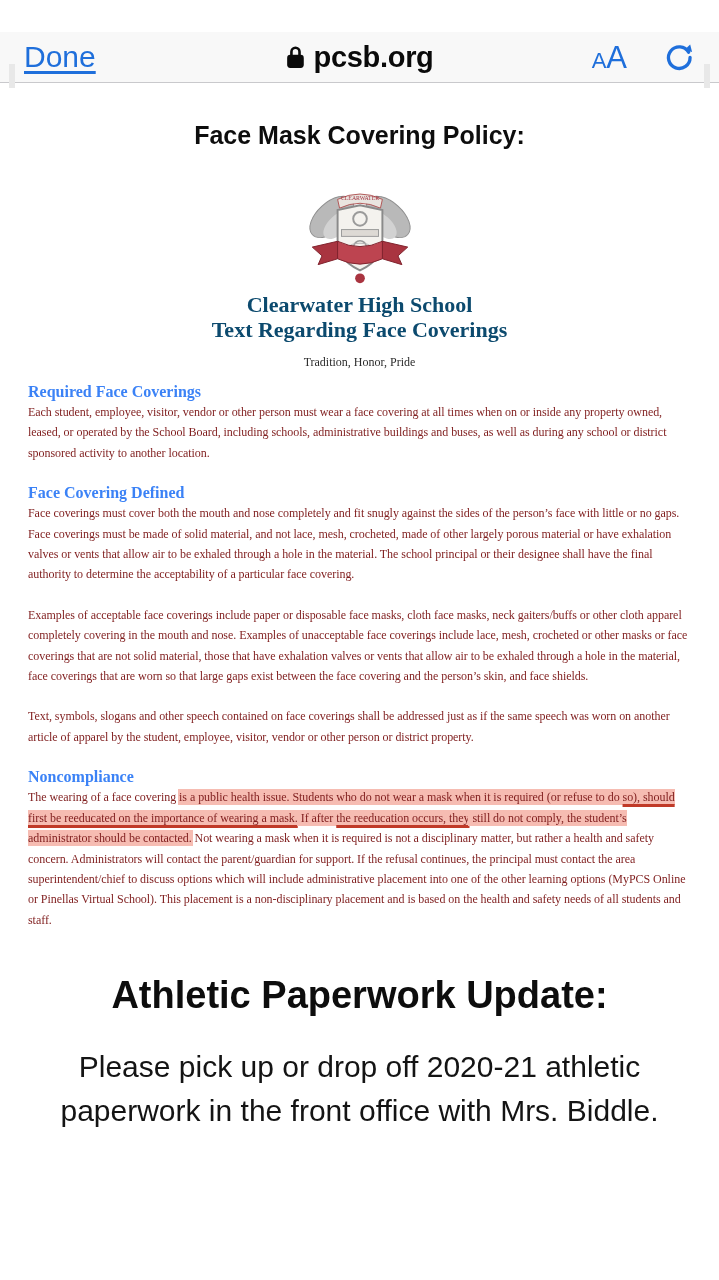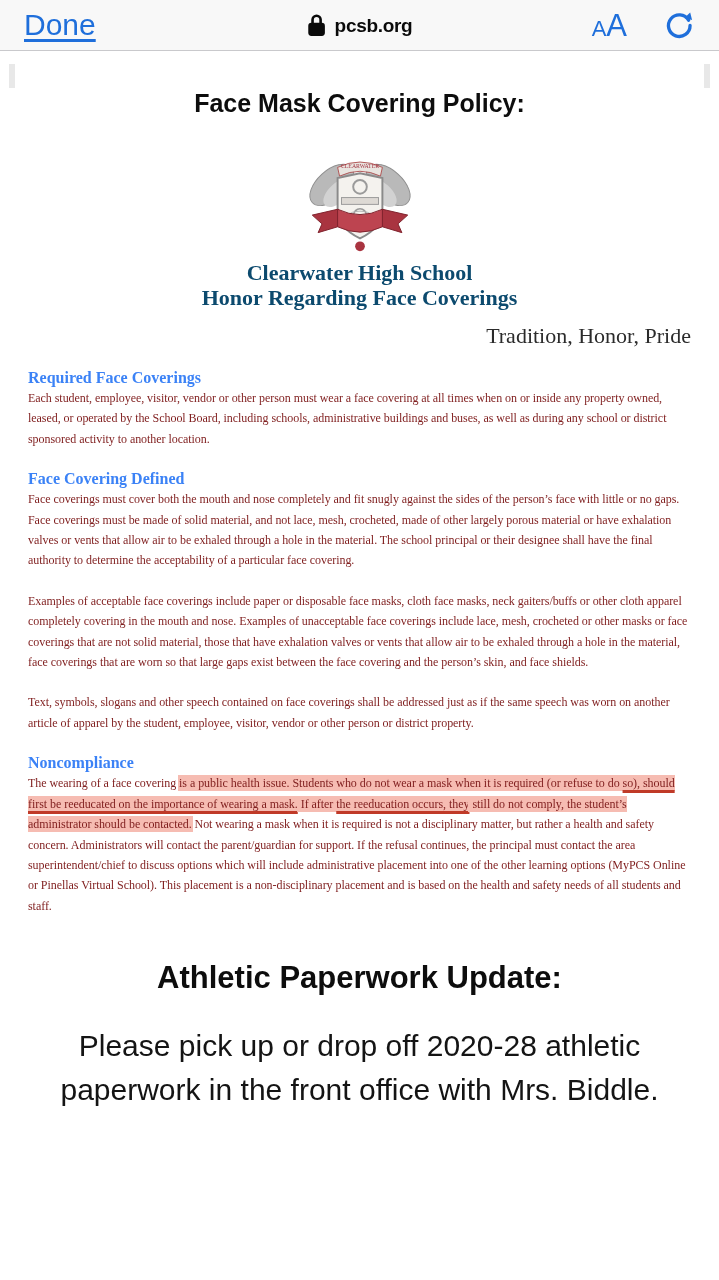--- a/index.html
+++ b/index.html
@@ -16,41 +16,42 @@
 
   
   .browser-bar {
     position: relative;
     height: 51px;
     background: #f8f8f8;
     border-bottom: 1px solid #c9c9cc;
     display: flex;
     align-items: center;
     padding: 0 24px;
+    margin-top: 32px;
   }
   .done-link {
     color: var(--blue);
     font-size: 30px;
     text-decoration: underline;
     text-underline-offset: 4px;
     cursor: pointer;
     line-height: 1;
   }
   .address {
     position: absolute;
     left: 50%;
     top: 50%;
     transform: translate(-50%, -50%);
     display: flex;
     align-items: center;
     gap: 9px;
     cursor: pointer;
   }
   .address .url-text {
-    font-size: 19px;
+    font-size: 29px;
     font-weight: 600;
     color: #0a0a0a;
     letter-spacing: -0.3px;
   }
   .lock-icon svg { display: block; }
   .bar-right {
     margin-left: auto;
     display: flex;
     gap: 36px;
   }
@@ -100,26 +101,26 @@
   }
   .school-line {
     text-align: center;
     font-family: "Liberation Serif", serif;
     font-weight: bold;
     font-size: 22px;
     color: #0c4a6e;
     line-height: 25px;
   }
   .motto {
-    text-align: right;
-    font-family: "Liberation Serif", serif;
-    font-size: 22px;
+    text-align: center;
+    font-family: "Liberation Serif", serif;
+    font-size: 12px;
     color: #2b2b2b;
     margin-top: 13px;
-    margin-bottom: 19px;
+    margin-bottom: 12px;
   }
   .policy h3 {
     font-family: "Liberation Serif", serif;
     font-weight: bold;
     font-size: 16px;
     color: #3b82f6;
     line-height: 20px;
   }
   .policy p {
     font-family: "Liberation Serif", serif;
@@ -139,21 +140,21 @@
     text-decoration-thickness: 3px;
     text-underline-offset: 3px;
     text-decoration-skip-ink: none;
   }
 
   
   .athletic-heading {
     text-align: center;
     font-family: "Liberation Sans", sans-serif;
     font-weight: bold;
-    font-size: 31px;
+    font-size: 38px;
     color: #0d0d0d;
     margin: 44px 0 28px;
   }
   .athletic-body {
     text-align: center;
     font-family: "Liberation Sans", sans-serif;
     font-size: 30px;
     line-height: 44px;
     color: #141414;
     max-width: 690px;
@@ -215,31 +216,31 @@
         <ellipse cx="65" cy="73" rx="11" ry="4" fill="none" stroke="#b0b0b0" stroke-width="1"></ellipse>
 
         <path d="M16 73 L42 67 L42 85 L22 91 L26 82 Z" fill="#a93440" stroke="#7e222c" stroke-width="1"></path>
         <path d="M114 73 L88 67 L88 85 L108 91 L104 82 Z" fill="#a93440" stroke="#7e222c" stroke-width="1"></path>
         <path d="M42 67 Q65 78 88 67 L88 85 Q65 96 42 85 Z" fill="#bd4450" stroke="#7e222c" stroke-width="1"></path>
         <circle cx="65" cy="105" r="5" fill="#a93440"></circle>
       </svg>
     </div>
 
     <div class="school-line">Clearwater High School</div>
-    <div class="school-line">Honor Regarding Face Coverings</div>
+    <div class="school-line">Text Regarding Face Coverings</div>
     <div class="motto">Tradition, Honor, Pride</div>
 
     <div class="policy" id="policy-sections">
         <h3>Required Face Coverings</h3>
         <p>Each student, employee, visitor, vendor or other person must wear a face covering at all times when on or inside any property owned, leased, or operated by the School Board, including schools, administrative buildings and buses, as well as during any school or district sponsored activity to another location.</p>
         <h3>Face Covering Defined</h3>
         <p>Face coverings must cover both the mouth and nose completely and fit snugly against the sides of the person’s face with little or no gaps. Face coverings must be made of solid material, and not lace, mesh, crocheted, made of other largely porous material or have exhalation valves or vents that allow air to be exhaled through a hole in the material. The school principal or their designee shall have the final authority to determine the acceptability of a particular face covering.</p>
         <p>Examples of acceptable face coverings include paper or disposable face masks, cloth face masks, neck gaiters/buffs or other cloth apparel completely covering in the mouth and nose. Examples of unacceptable face coverings include lace, mesh, crocheted or other masks or face coverings that are not solid material, those that have exhalation valves or vents that allow air to be exhaled through a hole in the material, face coverings that are worn so that large gaps exist between the face covering and the person’s skin, and face shields.</p>
         <p>Text, symbols, slogans and other speech contained on face coverings shall be addressed just as if the same speech was worn on another article of apparel by the student, employee, visitor, vendor or other person or district property.</p>
         <h3>Noncompliance</h3>
         <p><span>The wearing of a face covering </span><span class="hl">is a public health issue. Students who do not wear a mask when it is required (or refuse to do </span><span class="hl redline">so), should first be reeducated on the importance of wearing a mask.</span><span class="hl"> If after </span><span class="hl redline">the reeducation occurs, they</span><span class="hl"> still do not comply, the student’s administrator should be contacted.</span><span> Not wearing a mask when it is required is not a disciplinary matter, but rather a health and safety concern. Administrators will contact the parent/guardian for support. If the refusal continues, the principal must contact the area superintendent/chief to discuss options which will include administrative placement into one of the other learning options (MyPCS Online or Pinellas Virtual School). This placement is a non-disciplinary placement and is based on the health and safety needs of all students and staff.</span></p>
       </div>
 
     <h2 class="athletic-heading">Athletic Paperwork Update:</h2>
-    <p class="athletic-body">Please pick up or drop off 2020-28 athletic paperwork in the front office with Mrs. Biddle.</p>
+    <p class="athletic-body">Please pick up or drop off 2020-21 athletic paperwork in the front office with Mrs. Biddle.</p>
   </div>
 
 </div>
 
 </body></html>

